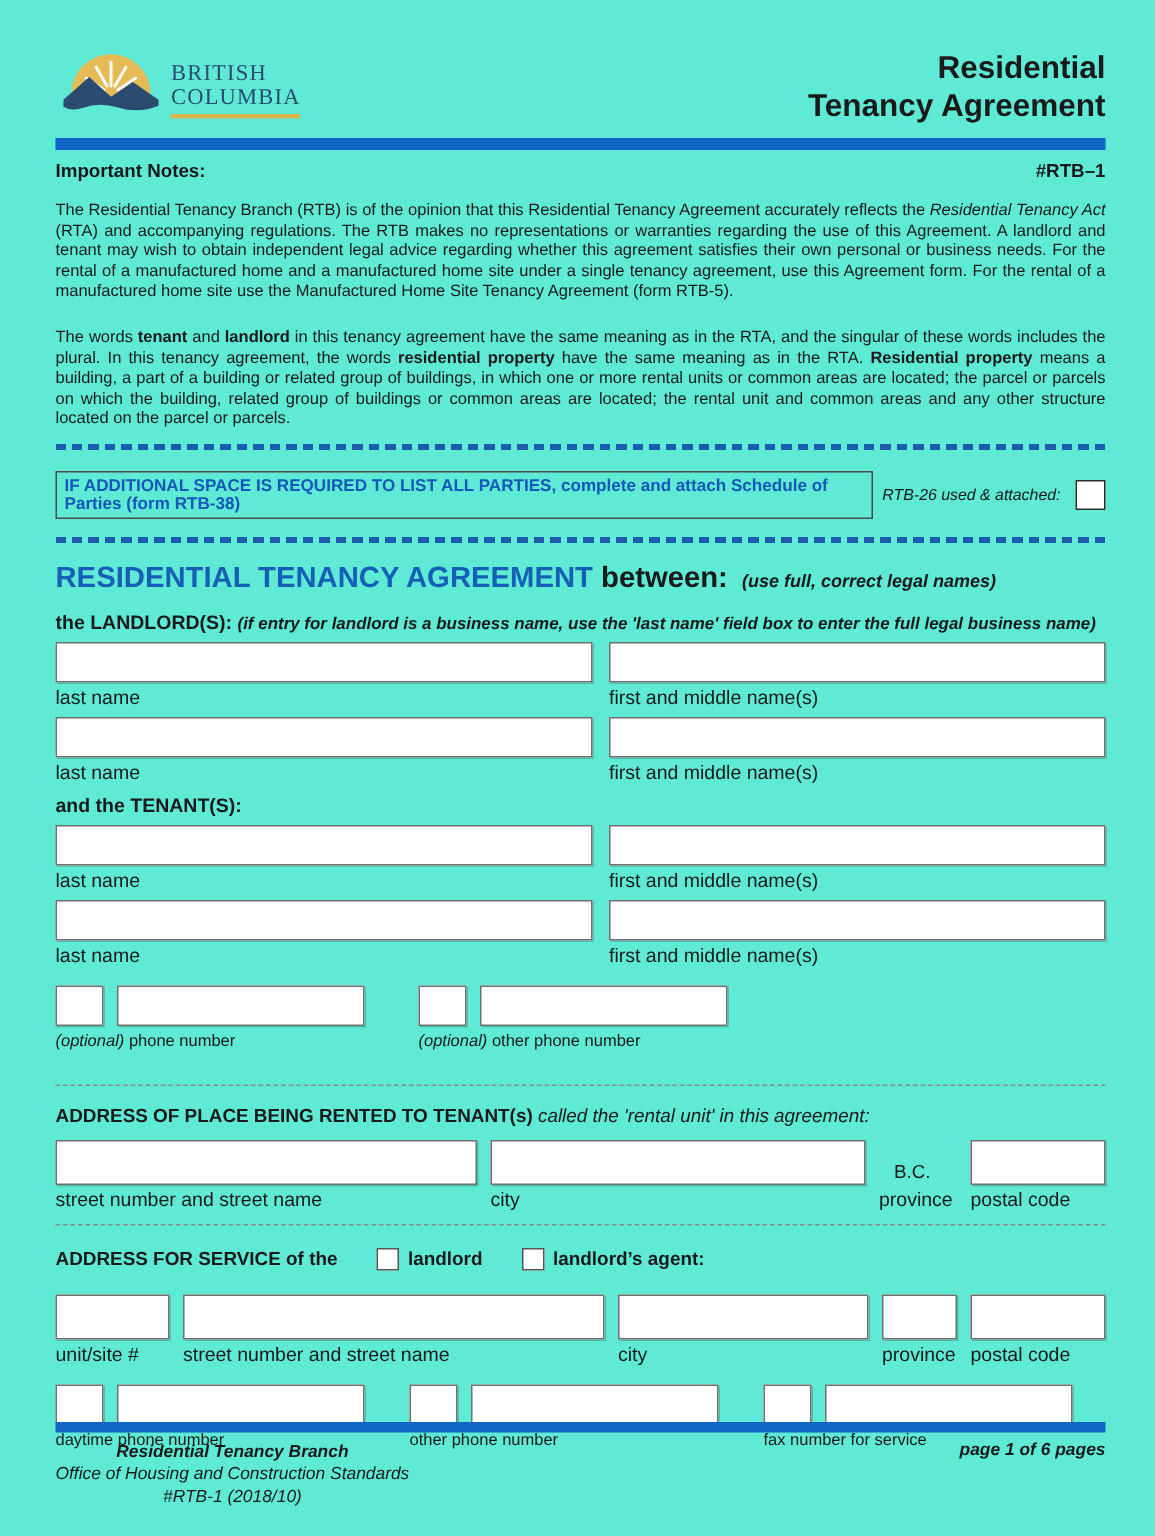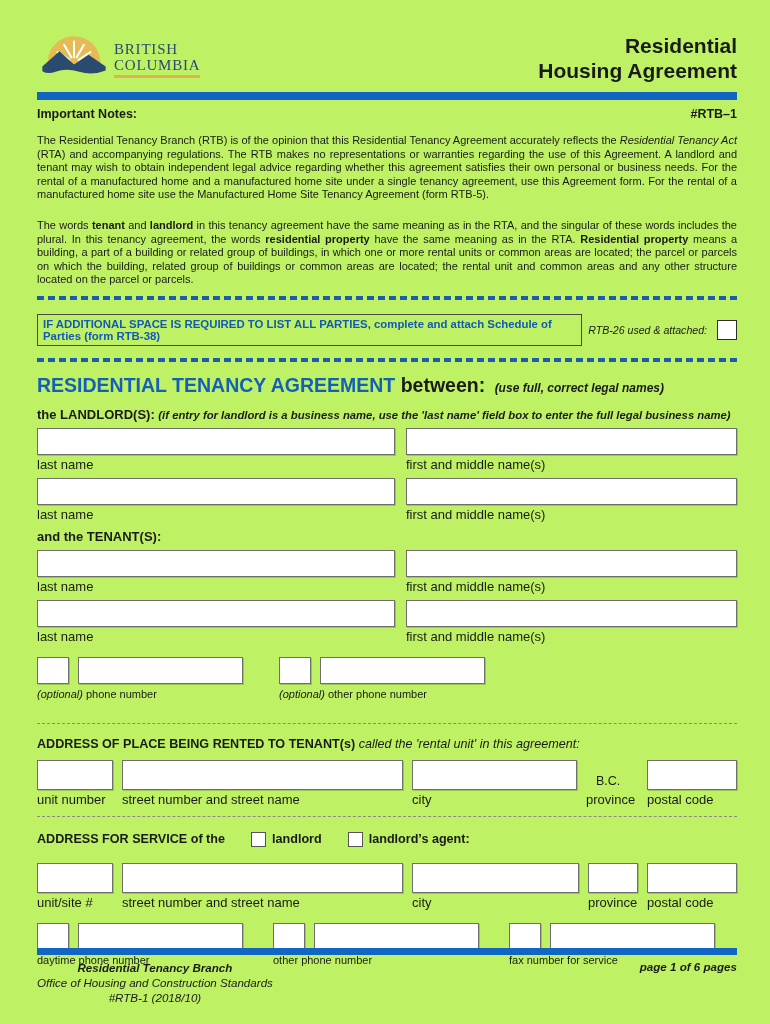--- a/index.html
+++ b/index.html
@@ -1,18 +1,18 @@
 <!DOCTYPE html>
 <html><head>
 <meta charset="utf-8">
 <style>
   * { margin:0; padding:0; box-sizing:border-box; }
   html,body { background:#fff; }
   body { font-family:"Liberation Sans","DejaVu Sans",sans-serif; color:#1a1a1a; }
-  .page { position:relative; width:770px; height:1024px; background:#bef264; overflow:hidden;
+  .page { position:relative; width:770px; height:1024px; background:#5eead4; overflow:hidden;
           padding:28px 33px 0 37px; }
 
   
   .header { display:flex; justify-content:space-between; align-items:flex-start; height:60px; }
   .logo { display:flex; align-items:center; gap:7px; margin-left:4px; }
   .logo-text { font-family:"Liberation Serif","DejaVu Serif",serif; color:#2b4a70;
                font-size:15px; letter-spacing:.8px; line-height:1.04; padding-top:8px; }
   .logo-text .col { border-bottom:3px solid #ddb54e; padding-bottom:2px; display:inline-block; }
   .doc-title { text-align:right; font-weight:bold; font-size:21px; line-height:1.18; padding-top:6px; }
   .blue-bar { height:8px; background:#1166c4; margin-top:4px; }
@@ -108,21 +108,21 @@
           <path d="M2 58 L28 35 L50 55 L72 40 L98 58 L98 64 Q78 72 58 66 Q38 60 22 66 Q10 70 2 65 Z" fill="#2b4a70"></path>
         </svg>
       </span>
       <span class="logo-text">
         <span style="text-transform:uppercase;">British</span><br>
         <span class="col" style="text-transform:uppercase;">Columbia</span>
       </span>
     </div>
     <div class="doc-title">
       <span>Residential</span><br>
-      <span>Housing Agreement</span>
+      <span>Tenancy Agreement</span>
     </div>
   </div>
 
   <div class="blue-bar"></div>
 
   <div class="notes-row">
     <span>Important Notes:</span>
     <span>#RTB–1</span>
   </div>
 
@@ -223,24 +223,20 @@
   </div>
 
   <div class="dot-divider" style="margin-top:23px;"></div>
 
   <div class="sec-heading">
     <span class="bold">ADDRESS OF PLACE BEING RENTED TO TENANT(s)</span>
     <span class="note">called the 'rental unit' in this agreement:</span>
   </div>
 
   <div class="addr-row">
-    <div class="field a-unit">
-      <input type="text" value="" style="">
-      <div class="flabel">unit number</div>
-    </div>
     <div class="field a-street">
       <input type="text" value="" style="">
       <div class="flabel">street number and street name</div>
     </div>
     <div class="field a-city">
       <input type="text" value="" style="">
       <div class="flabel">city</div>
     </div>
     <div class="field a-provtext">
       <div class="ptext">B.C.</div>

